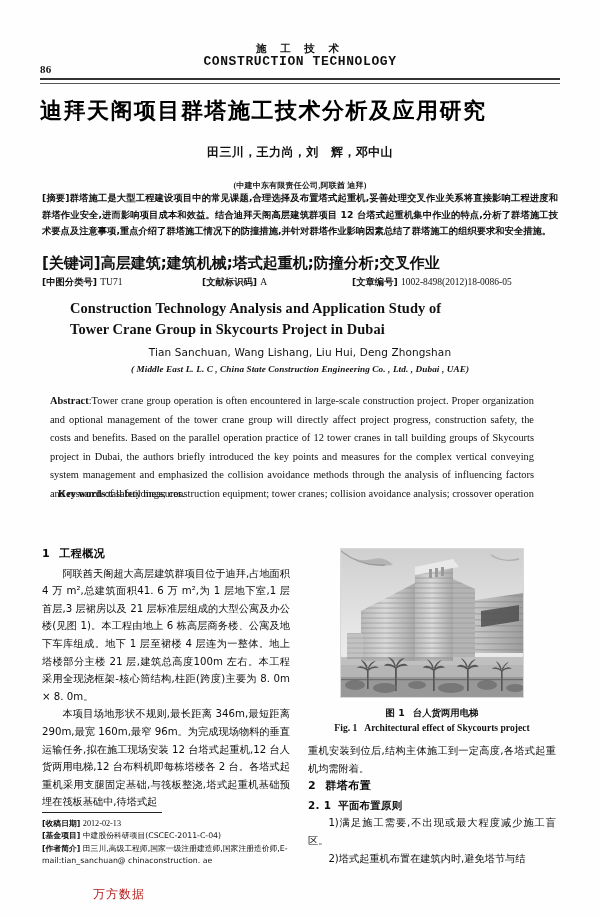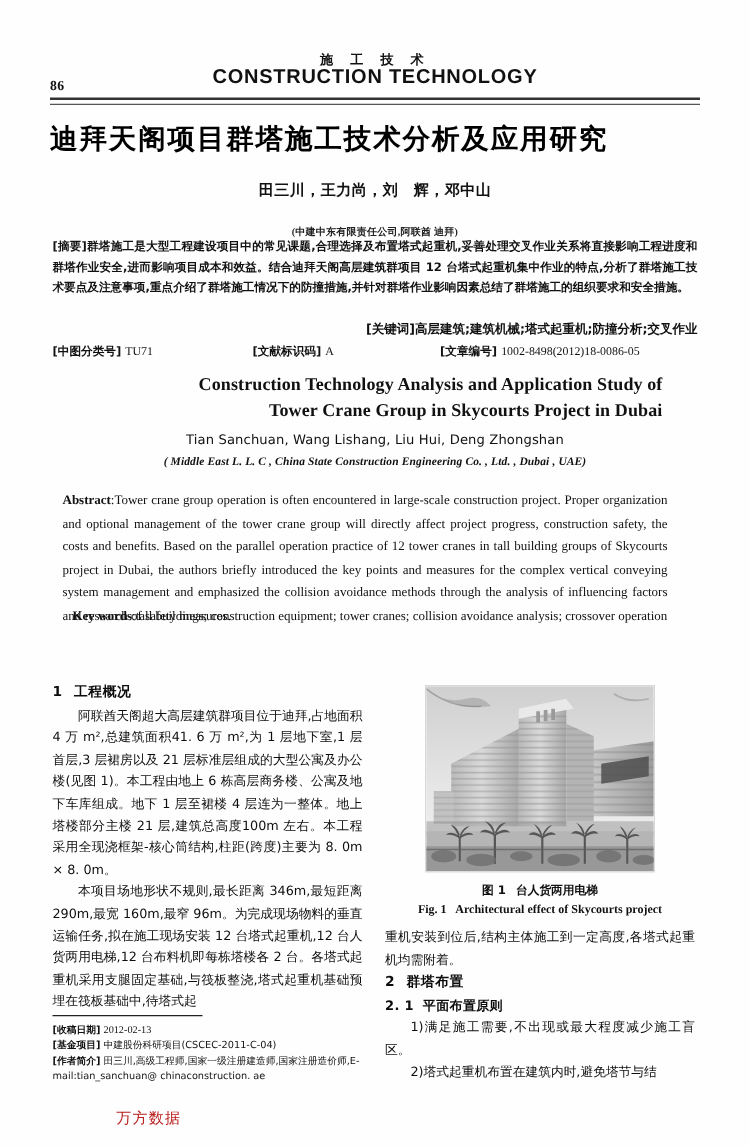--- a/index.html
+++ b/index.html
@@ -52,22 +52,22 @@
     text-align: center;
   }
   .runhead .cn {
     font-family: "DejaVu Sans", sans-serif;
     font-size: 10.5px;
     font-weight: bold;
     letter-spacing: 5px;
     line-height: 13px;
   }
   .runhead .en {
-    font-family: Liberation Sans, sans-serif;
-    font-size: 16px;
+    font-family: Liberation Mono, monospace;
+    font-size: 13px;
     font-weight: bold;
     letter-spacing: .6px;
     line-height: 13px;
   }
   .runhead .right {
     position: absolute;
     right: 0;
     top: 0;
     text-align: right;
     font-family: "DejaVu Sans", sans-serif;
@@ -141,25 +141,24 @@
     text-align: justify;
     text-justify: inter-ideograph;
     color: #111;
   }
   .kw-cn {
     position: absolute;
     top: 256px;
     left: 2px;
     width: 516px;
     font-family: "DejaVu Sans", sans-serif;
-    font-size: 10px;
+    font-size: 15px;
     font-weight: bold;
     line-height: 15px;
     color: #111;
-    text-align: right;
   }
   .clsline {
     position: absolute;
     top: 274px;
     left: 2px;
     width: 516px;
     font-family: "DejaVu Sans", sans-serif;
     font-size: 9.3px;
     font-weight: bold;
     line-height: 15px;
@@ -172,21 +171,21 @@
   }
   .clsline .s1 { width: 160px; }
   .clsline .s2 { width: 150px; }
 
   
   .title-en {
     position: absolute;
     top: 298px;
     left: 30px;
     width: 460px;
-    text-align: right;
+    text-align: left;
     font-family: "Liberation Serif", serif;
     font-size: 14.4px;
     font-weight: bold;
     line-height: 21px;
     letter-spacing: .1px;
   }
   .authors-en {
     position: absolute;
     top: 346px;
     left: 0;

